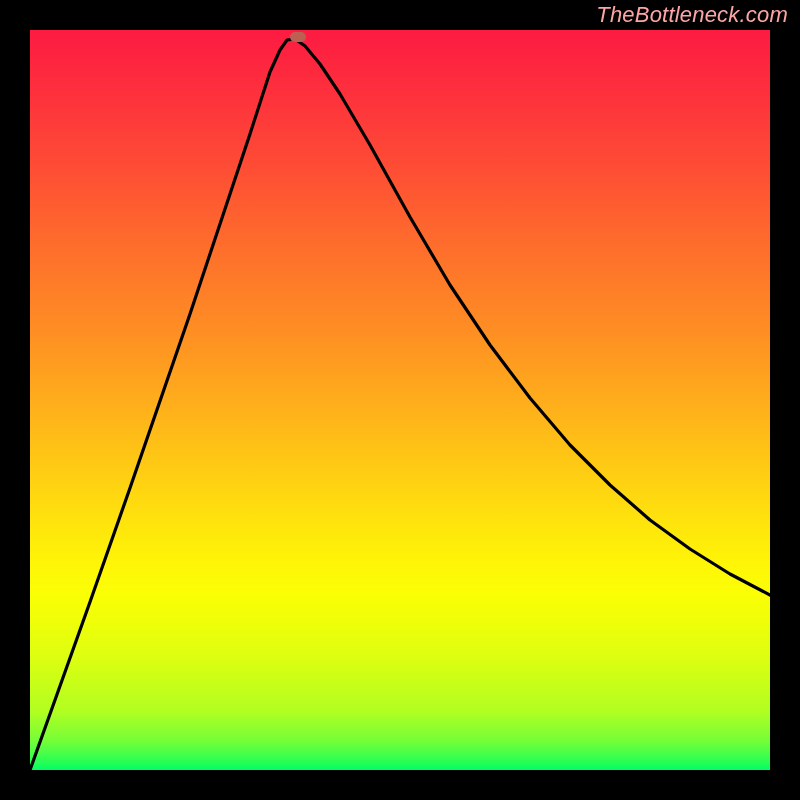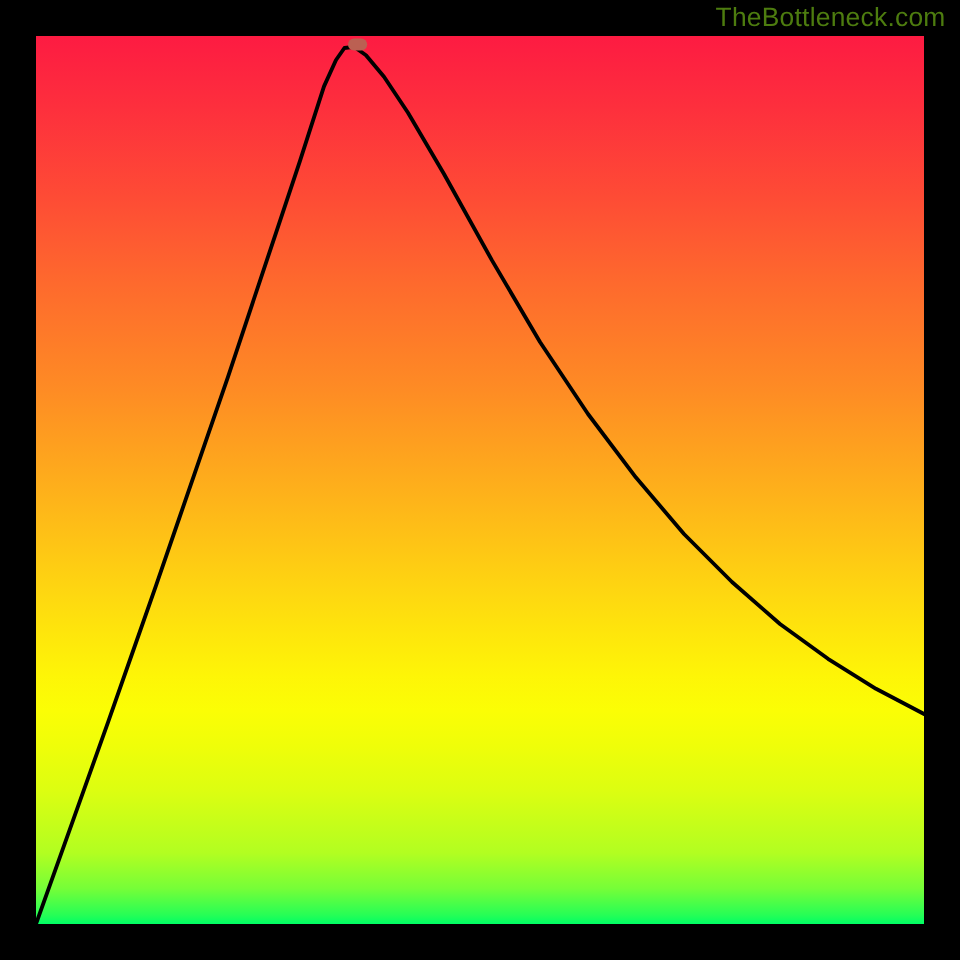--- a/index.html
+++ b/index.html
@@ -8,25 +8,26 @@
     height: 800px;
     background: #000;
     position: relative;
     overflow: hidden;
     font-family: Arial, Helvetica, sans-serif;
   }
   .watermark {
     position: absolute;
     top: 2px;
     right: 12px;
-    color: #4d7c0f;
+    color: #fca5a5;
     font-size: 22px;
     font-weight: 500;
     z-index: 10;
     letter-spacing: 0.2px;
+    font-style: italic;
   }
   .plot-area {
     position: absolute;
     left: 30px;
     top: 30px;
     width: 740px;
     height: 740px;
     overflow: hidden;
   }
   .gradient-bg {

